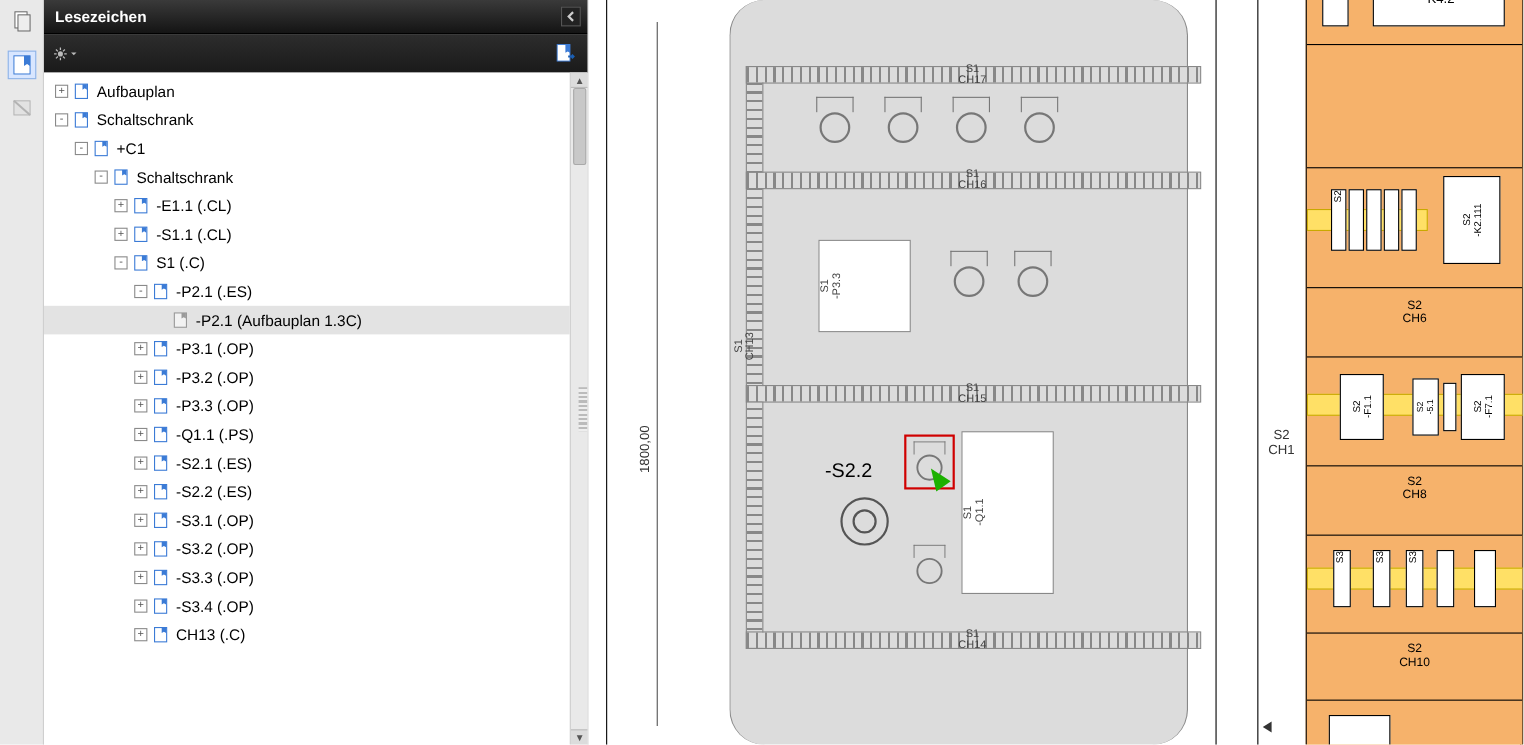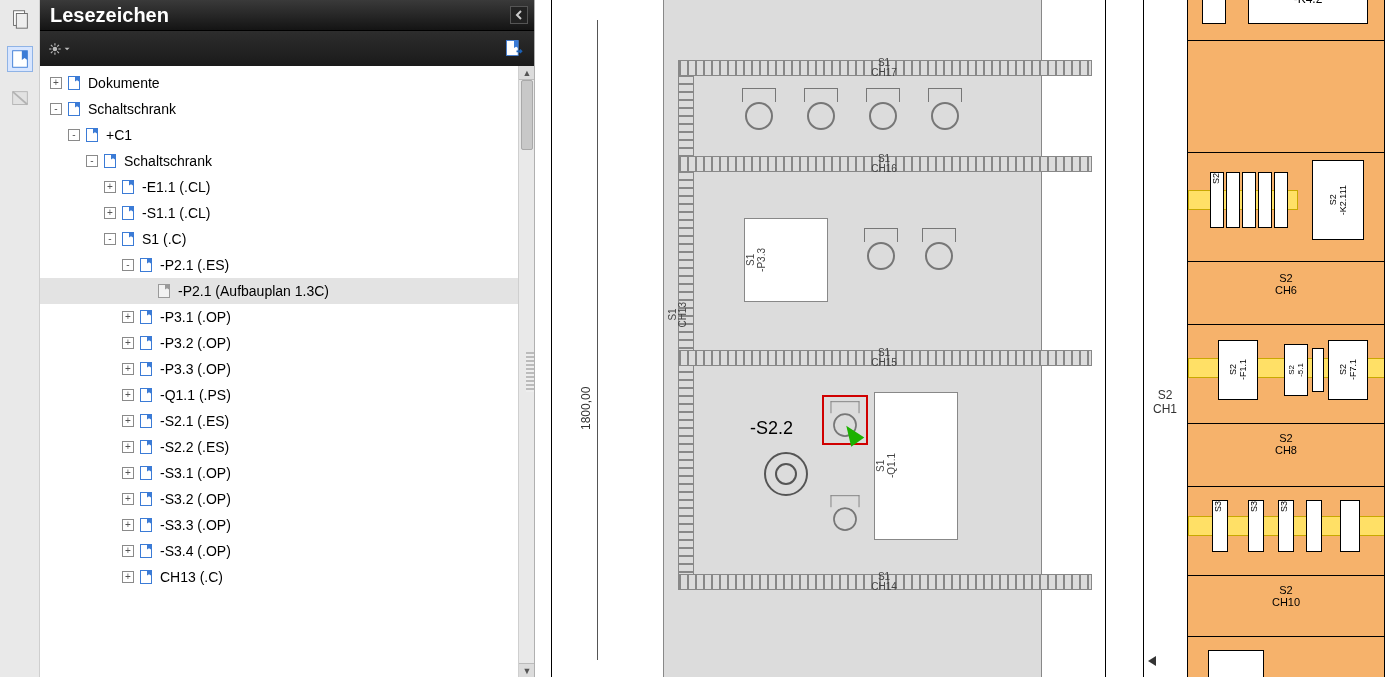--- a/index.html
+++ b/index.html
@@ -14,21 +14,21 @@
   .iconstrip .ic { width: 26px; height: 26px; display: flex; align-items: center; justify-content: center; cursor: pointer; }
   .iconstrip svg { width: 22px; height: 22px; }
 
   
   .panel {
     width: 495px; background: #ffffff; display: flex; flex-direction: column;
     border-right: 1px solid #b0b0b0;
   }
   .panel-header {
     height: 30px; background: linear-gradient(#3a3a3a,#141414); color: #fff;
-    display: flex; align-items: center; padding: 0 6px 0 10px; font-size: 20px; font-weight: bold;
+    display: flex; align-items: center; padding: 0 6px 0 10px; font-size: 14px; font-weight: bold;
     justify-content: space-between;
   }
   .panel-header .collapse { width: 18px; height: 18px; background:#222; border:1px solid #555; display:flex; align-items:center; justify-content:center; cursor:pointer;}
   .panel-toolbar {
     height: 36px; background: linear-gradient(#2d2d2d,#1a1a1a); border-top:1px solid #000;
     display: flex; align-items: center; justify-content: space-between; padding: 0 8px;
   }
   .panel-toolbar .gear { width:22px; height:22px; cursor:pointer; color:#ccc; display:flex; align-items:center; gap:2px;}
   .panel-toolbar .jump { width:22px; height:22px; cursor:pointer; }
 
@@ -46,21 +46,21 @@
   .tw { width:12px; height:12px; border:1px solid #8a8a8a; font-size:10px; line-height:10px; text-align:center; margin-right:4px; color:#555; background:#fff; flex:0 0 auto;}
   .tw.blank { border:none; background:transparent; }
   .doc { width:16px; height:16px; margin-right:6px; flex:0 0 auto;}
   .doc svg { width:16px; height:16px; display:block;}
   .lbl { }
 
   
   .canvas { flex:1; position:relative; background:#fff; overflow:hidden; }
   .canvas .pageframeA { position:absolute; left:16px; top:-40px; width:555px; height:760px; border:1px solid #000;}
   
-  .cab { position:absolute; left:128px; top:0; width:379px; bottom:0; background:#dcdcdc; border-left:1px solid #888; border-right:1px solid #888;}
+  .cab { position:absolute; left:128px; top:0; width:417px; bottom:0; background:#dcdcdc; border-left:1px solid #888; border-right:1px solid #888;border-radius:32px;}
   .dimline { position:absolute; left:62px; top:20px; width:1px; height:640px; background:#555;}
   .dimlabel { position:absolute; left:44px; top:430px; transform:rotate(-90deg); transform-origin:left top; font-size:12px; color:#333;}
   
   .rail-h { position:absolute; height:16px; background:repeating-linear-gradient(90deg,#888 0,#888 2px,#dcdcdc 2px,#dcdcdc 8px); border:1px solid #888;}
   .rail-v { position:absolute; width:16px; background:repeating-linear-gradient(0deg,#888 0,#888 2px,#dcdcdc 2px,#dcdcdc 8px); border:1px solid #888;}
   .chlabel { position:absolute; font-size:10px; color:#444; text-align:center; line-height:10px;}
   .dev { position:absolute; background:#fff; border:1px solid #888;}
   .dev .t { font-size:10px; color:#444; text-align:center; width:100%;}
   .rot { writing-mode:vertical-rl; transform:rotate(180deg);}
   .knob { position:absolute; width:34px; height:44px; }
@@ -152,21 +152,21 @@
     <div class="tree-wrap">
       <div class="tree" id="tree">
           <div class="node" style="padding-left: 10px;">
             <span class="tw">+</span>
             <span class="doc">
               <svg viewBox="0 0 16 16">
                 <rect x="2.5" y="1.5" width="11" height="13" fill="#fff" stroke="#3b7bd6"></rect>
                 <path d="M9 1.5 v5 l2-1.2 2 1.2 v-5 z" fill="#3b7bd6"></path>
               </svg>
             </span>
-            <span class="lbl">Dokumente</span>
+            <span class="lbl">Aufbauplan</span>
           </div>
           <div class="node" style="padding-left: 10px;">
             <span class="tw">-</span>
             <span class="doc">
               <svg viewBox="0 0 16 16">
                 <rect x="2.5" y="1.5" width="11" height="13" fill="#fff" stroke="#3b7bd6"></rect>
                 <path d="M9 1.5 v5 l2-1.2 2 1.2 v-5 z" fill="#3b7bd6"></path>
               </svg>
             </span>
             <span class="lbl">Schaltschrank</span>

